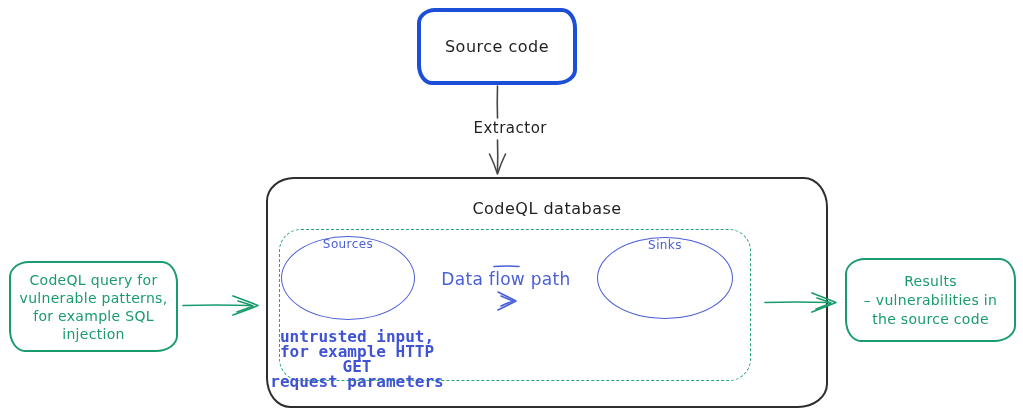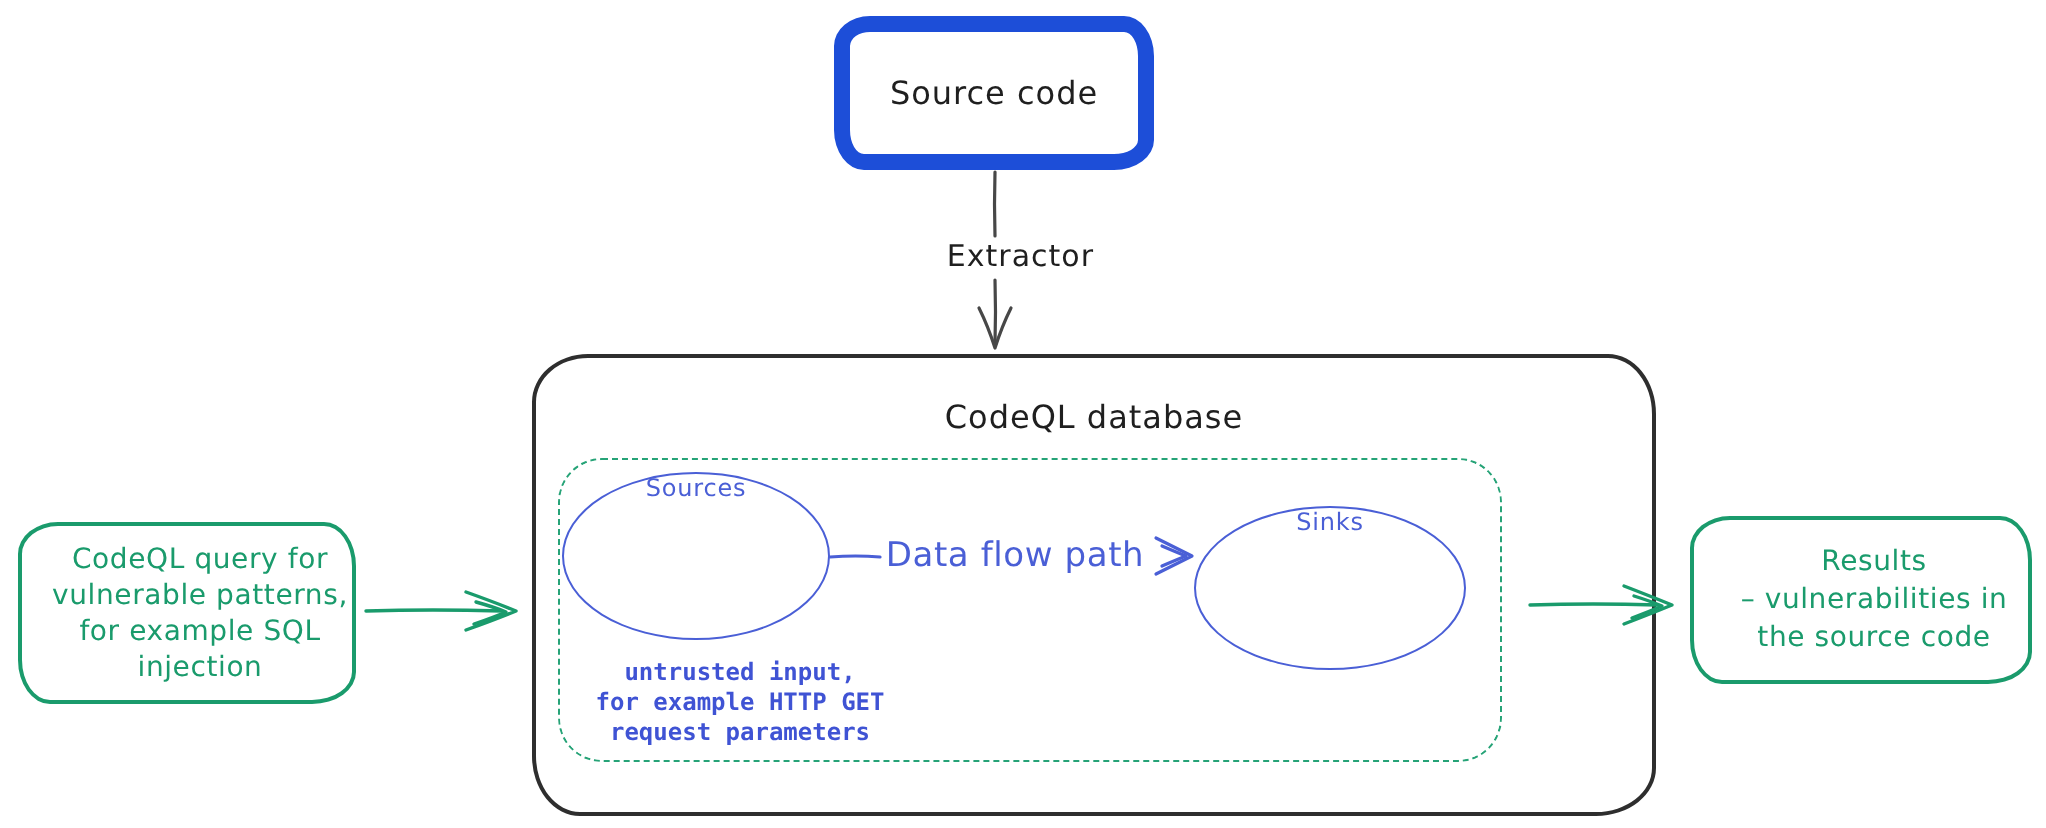--- a/index.html
+++ b/index.html
@@ -16,30 +16,30 @@
   
   .sketch-box {
     box-sizing: border-box;
     background: #ffffff;
     display: flex;
     align-items: center;
     justify-content: center;
     text-align: center;
   }
   .ink-box {
-    border: 8px solid #1d4ed8;
+    border: 4px solid #1d4ed8;
     border-radius: 18px 15px 20px 15px / 15px 20px 15px 20px;
     color: #1f1f1f;
   }
   .green-box {
     border: 2px solid #1a9b6c;
     border-radius: 20px 16px 22px 16px / 16px 22px 16px 22px;
     color: #1a9b6c;
   }
-  .pre { white-space: pre-line; padding-left: 13px; }
+  .pre { white-space: pre-line; }
 
   .source-box { left: 417px; top: 8px; width: 160px; height: 77px; font-size: 16px; letter-spacing: .5px; }
 
   .extractor-label {
     left: 447px; top: 119px; width: 100px;
     text-align: right; font-size: 15px; color: #1f1f1f; letter-spacing: .5px;
   }
 
   .db-box {
     left: 266px; top: 177px; width: 562px; height: 231px;
@@ -61,33 +61,34 @@
 
   .ellipse {
     box-sizing: border-box;
     border: 1.7px solid #4a5fd6;
     border-radius: 50%;
     display: flex; justify-content: center;
     color: #4a5fd6; font-size: 12px; letter-spacing: .4px;
     background: transparent;
   }
   .sources-ellipse { left: 281px; top: 236px; width: 134px; height: 84px; }
-  .sinks-ellipse   { left: 597px; top: 253px; width: 136px; height: 82px; }
+  .sinks-ellipse   { left: 597px; top: 237px; width: 136px; height: 82px; }
 
   .dataflow {
     left: 414px; top: 263px; width: 184px; height: 30px;
     display: flex; align-items: center; justify-content: space-between;
     color: #4a5fd6;
+    flex-direction: column;
   }
   .dataflow-label { font-size: 17px; letter-spacing: .3px; white-space: nowrap; }
 
   .note {
     font-family: "DejaVu Sans Mono", "Liberation Mono", monospace;
     font-weight: bold;
-    font-size: 12px;
+    font-size: 16px;
     line-height: 15px;
     color: #3f53d4;
     text-align: center;
   }
   .sources-note { left: 270px; top: 329px; width: 174px; }
   .sinks-note   { left: 549px; top: 329px; width: 228px; }
 
   .query-box {
     left: 9px; top: 261px; width: 169px; height: 91px;
     font-size: 14px; line-height: 18px; letter-spacing: .3px;

